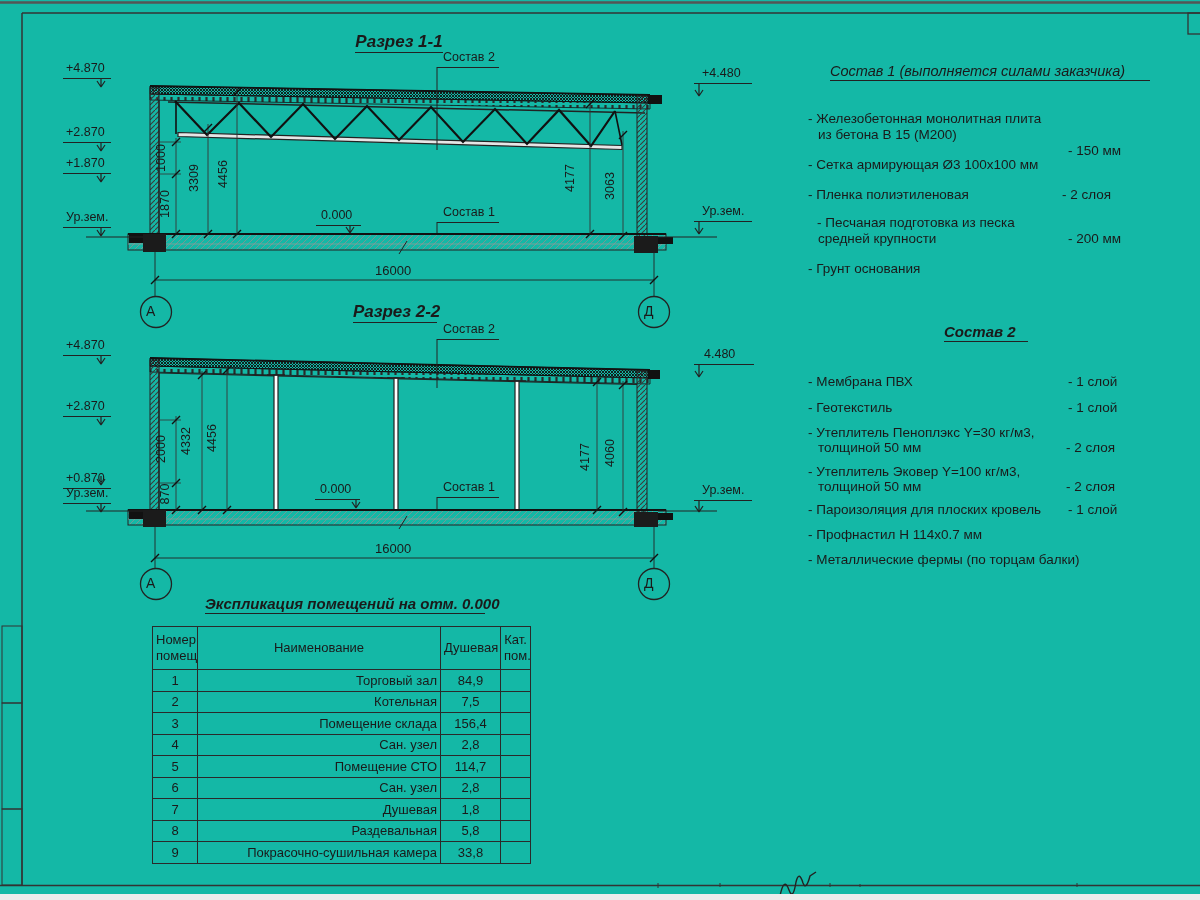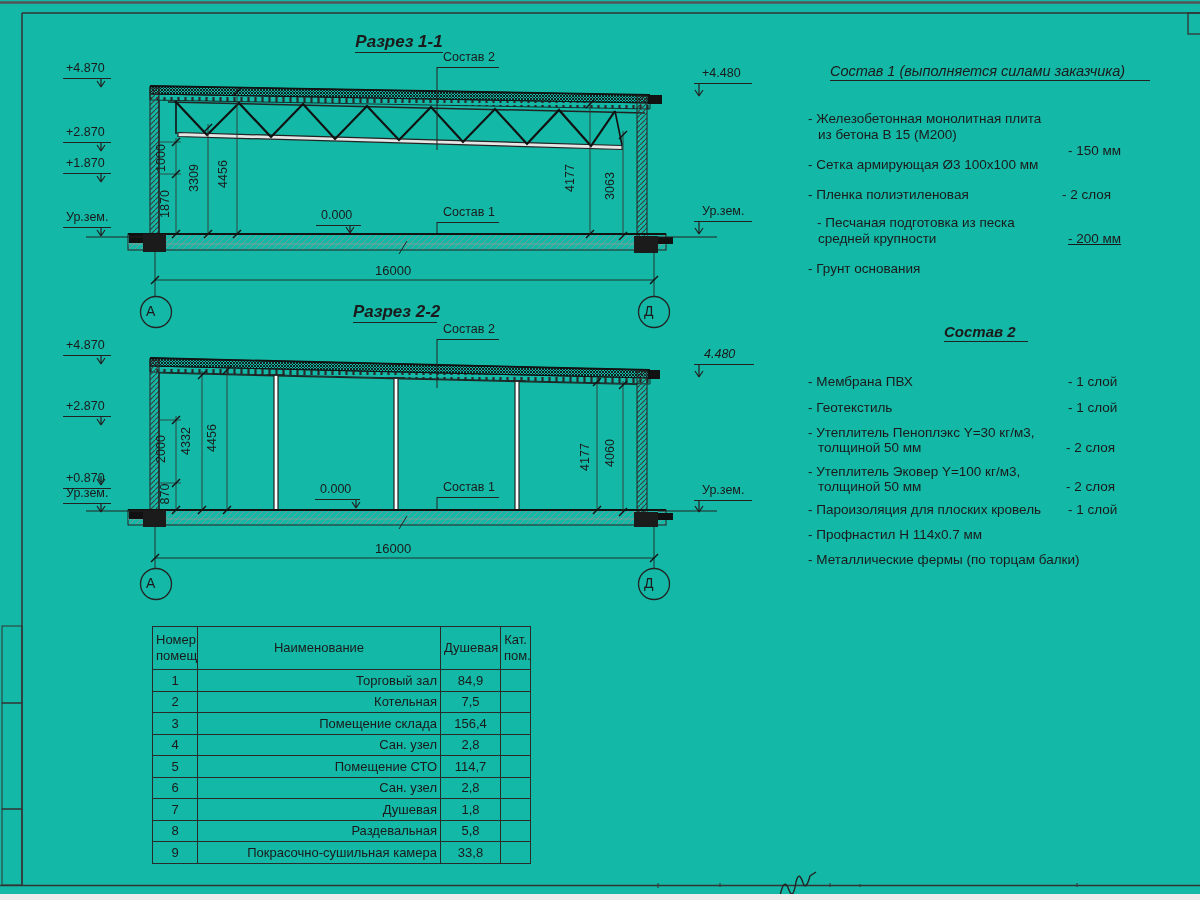--- a/index.html
+++ b/index.html
@@ -200,21 +200,21 @@
 <div class="t ctr" style="left:375px;top:264px;width:60px;font-size:13px;">16000</div>
 <div class="t ctr" style="left:146px;top:304px;width:20px;font-size:14px;">А</div>
 <div class="t ctr" style="left:644px;top:304px;width:20px;font-size:14px;">Д</div>
 
 <div class="t ttl und" style="left:353px;top:303px;width:84px;font-size:17px;">Разрез 2-2</div>
 
 <div class="t und elev" style="left:63px;top:339px;width:45px;">+4.870</div>
 <div class="t und elev" style="left:63px;top:400px;width:45px;">+2.870</div>
 <div class="t und elev" style="left:63px;top:460px;width:45px;margin-top:12px;">+0.870</div>
 <div class="t und elev" style="left:63px;top:487px;width:45px;">Ур.зем.</div>
-<div class="t und elev" style="left:694px;top:348px;width:50px;padding-left:10px;font-style:italic;">4.480</div>
+<div class="t und elev" style="left:694px;top:348px;width:50px;padding-left:10px;">4.480</div>
 <div class="t und elev" style="left:694px;top:484px;width:50px;padding-left:8px;">Ур.зем.</div>
 
 <div class="t vdim" style="left:134px;top:440px;">2000</div>
 <div class="t vdim" style="left:138px;top:485px;">870</div>
 <div class="t vdim" style="left:159px;top:432px;">4332</div>
 <div class="t vdim" style="left:185px;top:429px;">4456</div>
 <div class="t vdim" style="left:558px;top:448px;">4177</div>
 <div class="t vdim" style="left:583px;top:444px;">4060</div>
 
 <div class="t und" style="left:315px;top:483px;width:40px;padding-left:5px;height:16px;">0.000</div>
@@ -227,39 +227,40 @@
 
 <div class="t und ctr" style="left:830px;top:64px;width:320px;font-size:14.5px;font-style:italic;">Состав 1 (выполняется силами заказчика)</div>
 <div class="t pline" style="left:808px;top:112px;">- Железобетонная  монолитная плита</div>
 <div class="t pline" style="left:818px;top:128px;">из бетона В 15 (М200)</div>
 <div class="t pval" style="left:1068px;top:128px;margin-top:16px;">- 150 мм</div>
 <div class="t pline" style="left:808px;top:158px;">- Сетка армирующая Ø3 100х100 мм</div>
 <div class="t pline" style="left:808px;top:188px;">- Пленка полиэтиленовая</div>
 <div class="t pval" style="left:1062px;top:188px;">-  2 слоя</div>
 <div class="t pline" style="left:808px;top:216px;margin-left:9px;">- Песчаная подготовка из песка</div>
 <div class="t pline" style="left:818px;top:232px;">средней крупности</div>
-<div class="t pval" style="left:1068px;top:232px;text-decoration:underline;">- 200 мм</div>
+<div class="t pval" style="left:1068px;top:232px;">- 200 мм</div>
 <div class="t pline" style="left:808px;top:262px;">- Грунт основания</div>
 
 <div class="t und ctr" style="left:944px;top:324px;width:84px;font-size:15px;font-style:italic;font-weight:bold;">Состав 2</div>
 <div class="t pline" style="left:808px;top:375px;">- Мембрана ПВХ</div>
 <div class="t pval" style="left:1068px;top:375px;">- 1 слой</div>
 <div class="t pline" style="left:808px;top:401px;">- Геотекстиль</div>
 <div class="t pval" style="left:1068px;top:401px;">- 1 слой</div>
 <div class="t pline" style="left:808px;top:426px;">- Утеплитель Пеноплэкс Y=30 кг/м3,</div>
 <div class="t pline" style="left:818px;top:441px;">толщиной 50 мм</div>
 <div class="t pval" style="left:1066px;top:441px;">- 2 слоя</div>
 <div class="t pline" style="left:808px;top:465px;">- Утеплитель Эковер Y=100 кг/м3,</div>
 <div class="t pline" style="left:818px;top:480px;">толщиной 50 мм</div>
 <div class="t pval" style="left:1066px;top:480px;">- 2 слоя</div>
 <div class="t pline" style="left:808px;top:503px;">- Пароизоляция для плоских кровель</div>
 <div class="t pval" style="left:1068px;top:503px;">- 1 слой</div>
 <div class="t pline" style="left:808px;top:528px;text-align:center;">- Профнастил Н 114х0.7 мм</div>
 <div class="t pline" style="left:808px;top:553px;">- Металлические фермы (по торцам балки)</div>
 
+<div class="t ttl und" style="left:205px;top:596px;width:280px;font-size:15px;">Экспликация помещений на отм. 0.000</div>
 
 <table class="et">
   <colgroup>
         <col style="width:45px">
         <col style="width:243px">
         <col style="width:60px">
         <col style="width:30px">
       </colgroup>
   <tbody>
         <tr>

